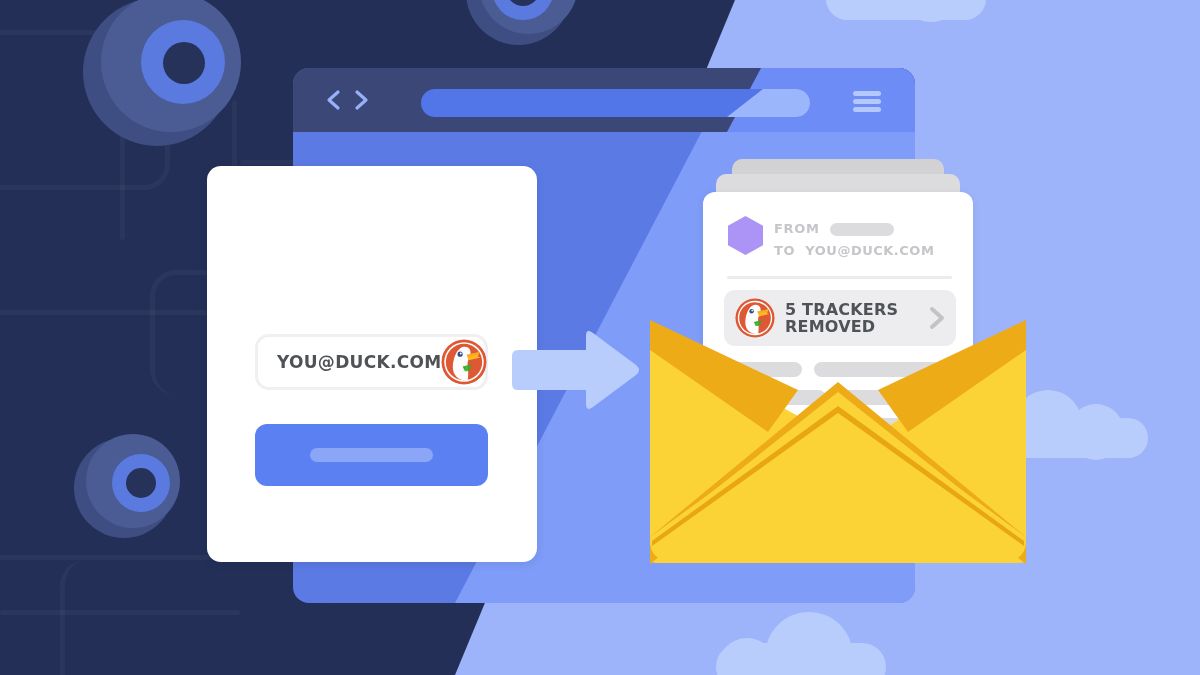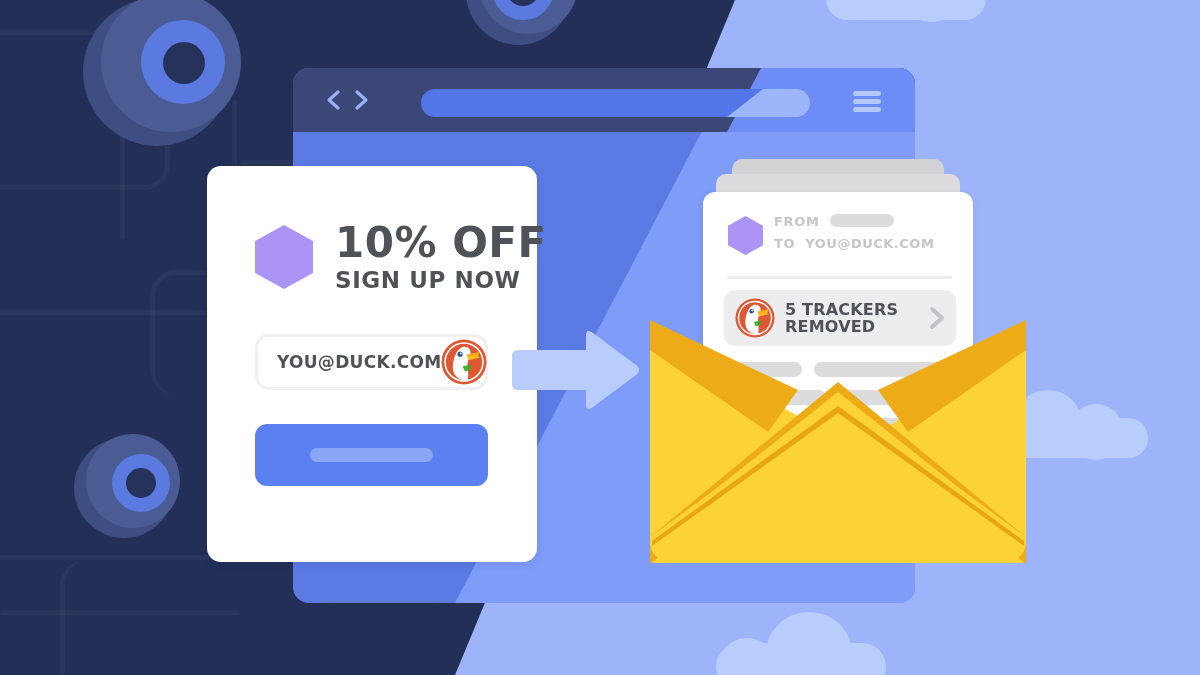--- a/index.html
+++ b/index.html
@@ -288,21 +288,21 @@
     background: #ab94f5;
     clip-path: polygon(50% 0%, 100% 25%, 100% 75%, 50% 100%, 0% 75%, 0% 25%);
   }
   .meta-lines {
     position: absolute;
     left: 71px;
     top: 22px;
   }
   .meta-row {
     display: flex;
-    align-items: flex-start;
+    align-items: flex-end;
     gap: 10px;
     height: 22px;
   }
   .meta-label {
     font-size: 13px;
     font-weight: 800;
     color: #c6c6ca;
     letter-spacing: 0.7px;
   }
   .meta-val {
@@ -447,27 +447,20 @@
     <div class="url-bar-light"></div>
 
     <div class="hamburger">
       <span></span>
       <span></span>
       <span></span>
     </div>
   </div>
 
   <div id="signup-card">
-    <div class="offer-row">
-      <div class="hexagon"></div>
-      <div class="offer-text">
-        <div class="offer-big">10% OFF</div>
-        <div class="offer-small">SIGN UP NOW</div>
-      </div>
-    </div>
 
     <div class="email-field">
       <span class="email-value">YOU@DUCK.COM</span>
       <svg class="duck" width="46" height="46" viewBox="0 0 100 100">
         <circle cx="50" cy="50" r="49" fill="#de5833"></circle>
         <circle cx="50" cy="50" r="43" fill="#fdfdfd"></circle>
         <circle cx="50" cy="50" r="39.5" fill="#de5833"></circle>
         <path d="M52 90 C30 88 24 70 26 55 C28 38 34 26 42 20 C49 15 58 16 62 22
                  C66 28 64 36 61 42 C58 48 57 54 58 60 C59 68 60 78 58 90 Z" fill="#fdfdfd"></path>
         <path d="M44 26 C40 24 35 27 34 32 C33 37 36 41 41 41 C46 41 49 37 48 32

